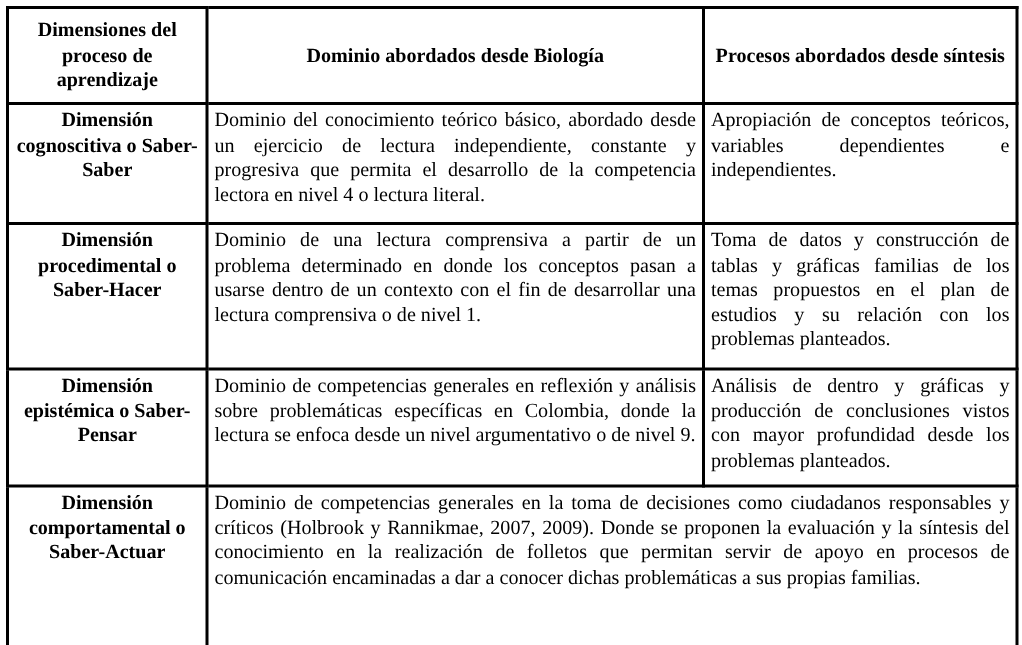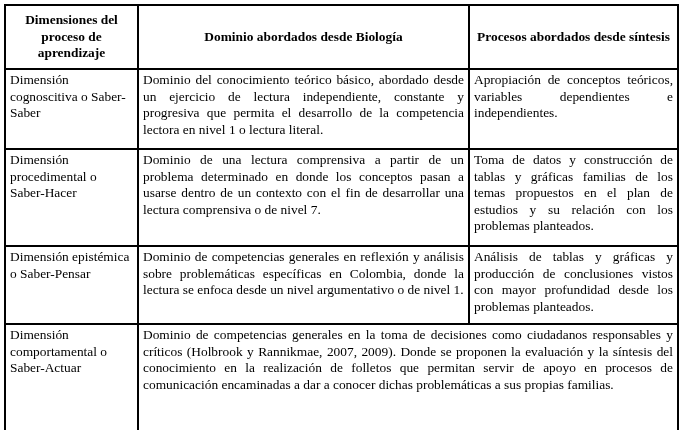--- a/index.html
+++ b/index.html
@@ -12,21 +12,21 @@
     padding-left: 20px;
   }
   table.main td, table.main th {
     border: 2px solid #000; padding: 2px 4px; vertical-align: top;
     font-size: 13.4px; line-height: 16.5px;
   }
   col.c1 { width: 133px; }
   col.c2 { width: 331px; }
   col.c3 { width: 209px; }
   th { font-weight: bold; text-align: center; vertical-align: middle !important; }
-  td.dim { font-weight: normal; vertical-align: middle; }
+  td.dim { font-weight: bold; text-align: center; vertical-align: middle; }
   td.txt { text-align: justify; }
   tr.h { height: 64px; }
   tr.r1 { height: 80px; }
   tr.r2 { height: 97px; }
   tr.r3 { height: 78px; }
   tr.r4 { height: 112px; }
 </style>
 </head>
 <body>
 
@@ -37,31 +37,31 @@
       <col class="c3">
     </colgroup>
   <tbody>
       <tr class="h">
     <th>Dimensiones del proceso de aprendizaje</th>
     <th>Dominio abordados desde Biología</th>
     <th>Procesos abordados desde síntesis</th>
   </tr>
   <tr class="r1">
     <td class="dim">Dimensión cognoscitiva o Saber-Saber</td>
-    <td class="txt">Dominio del conocimiento teórico básico, abordado desde un ejercicio de lectura independiente, constante y progresiva que permita el desarrollo de la competencia lectora en nivel 1 o lectura literal.</td>
+    <td class="txt">Dominio del conocimiento teórico básico, abordado desde un ejercicio de lectura independiente, constante y progresiva que permita el desarrollo de la competencia lectora en nivel 4 o lectura literal.</td>
     <td class="txt">Apropiación de conceptos teóricos, variables dependientes e independientes.</td>
   </tr>
   <tr class="r2">
     <td class="dim">Dimensión procedimental o Saber-Hacer</td>
-    <td class="txt">Dominio de una lectura comprensiva a partir de un problema determinado en donde los conceptos pasan a usarse dentro de un contexto con el fin de desarrollar una lectura comprensiva o de nivel 7.</td>
+    <td class="txt">Dominio de una lectura comprensiva a partir de un problema determinado en donde los conceptos pasan a usarse dentro de un contexto con el fin de desarrollar una lectura comprensiva o de nivel 1.</td>
     <td class="txt">Toma de datos y construcción de tablas y gráficas familias de los temas propuestos en el plan de estudios y su relación con los problemas planteados.</td>
   </tr>
   <tr class="r3">
     <td class="dim">Dimensión epistémica o Saber-Pensar</td>
-    <td class="txt">Dominio de competencias generales en reflexión y análisis sobre problemáticas específicas en Colombia, donde la lectura se enfoca desde un nivel argumentativo o de nivel 1.</td>
-    <td class="txt">Análisis de tablas y gráficas y producción de conclusiones vistos con mayor profundidad desde los problemas planteados.</td>
+    <td class="txt">Dominio de competencias generales en reflexión y análisis sobre problemáticas específicas en Colombia, donde la lectura se enfoca desde un nivel argumentativo o de nivel 9.</td>
+    <td class="txt">Análisis de dentro y gráficas y producción de conclusiones vistos con mayor profundidad desde los problemas planteados.</td>
   </tr>
   <tr class="r4">
     <td class="dim">Dimensión comportamental o Saber-Actuar</td>
     <td class="txt" colspan="2">Dominio de competencias generales en la toma de decisiones como ciudadanos responsables y críticos (Holbrook y Rannikmae, 2007, 2009). Donde se proponen la evaluación y la síntesis del conocimiento en la realización de folletos que permitan servir de apoyo en procesos de comunicación encaminadas a dar a conocer dichas problemáticas a sus propias familias.</td>
   </tr>
 </tbody>
   </table>
 
 </body></html>

